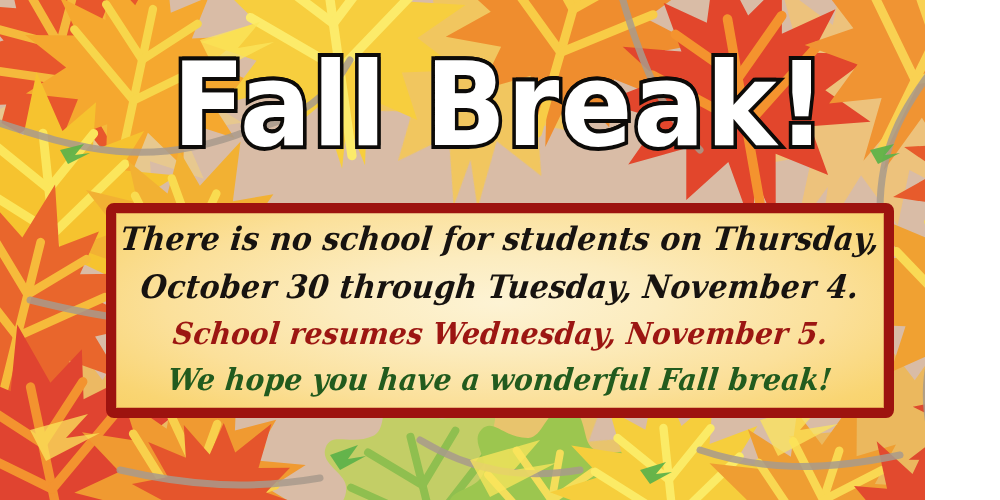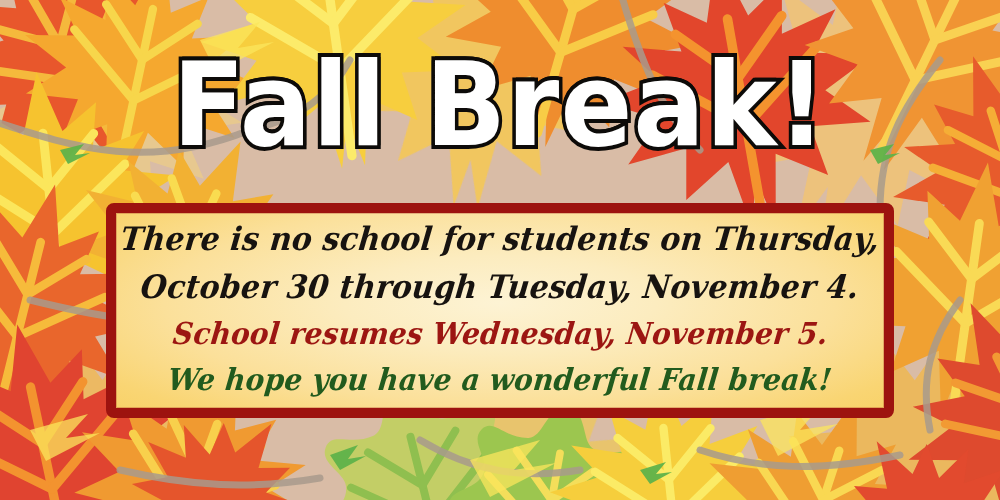--- a/index.html
+++ b/index.html
@@ -2,21 +2,21 @@
 <html><head>
 <meta charset="utf-8">
 <style>
   html, body {
     margin: 0;
     padding: 0;
     background: #ffffff;
   }
   #banner {
     position: relative;
-    width: 1000px;
+    width: 925px;
     height: 500px;
     overflow: hidden;
     background: #4c1d95;
     font-family: "Liberation Sans", sans-serif;
   }
   #leaf-bg {
     position: absolute;
     inset: 0;
     width: 1000px;
     height: 500px;

